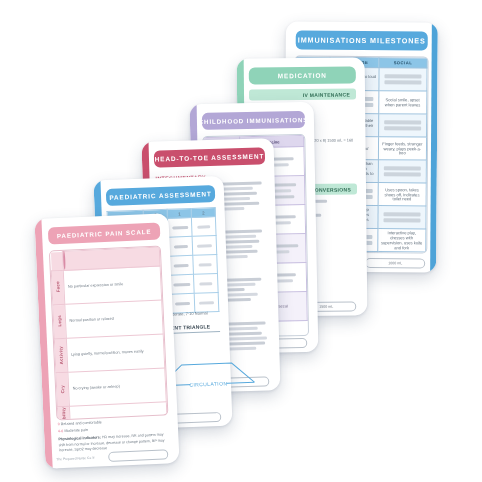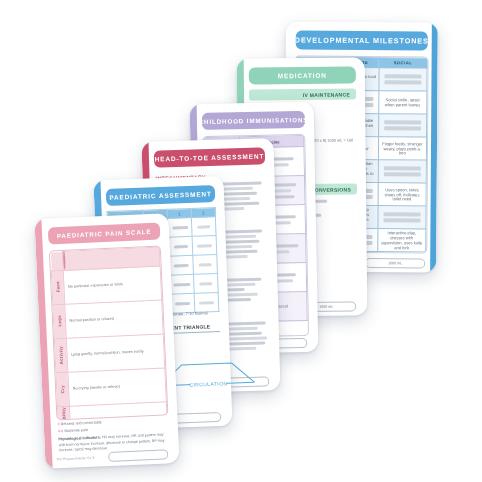--- a/index.html
+++ b/index.html
@@ -192,21 +192,21 @@
   #card-flacc .phys{position:absolute;left:14px;right:10px;font-size:3.6px;color:#6f7a85;line-height:1.6;}
   #card-flacc .phys b{color:#4a5560;}
 </style>
 </head>
 <body>
 
 <div class="stage">
 
   <div class="card" id="card-dev">
     <div class="edge"></div>
-    <div class="banner">DEVELOPMENTAL MILESTONES</div>
+    <div class="banner">IMMUNISATIONS MILESTONES</div>
     <div class="sheet">
       <table>
         <thead>
           <tr>
             <td style="width:26%">AGE</td>
             <td style="width:37%">LANGUAGE</td>
             <td style="width:37%">SOCIAL</td>
           </tr>
         </thead>
         <tbody>

